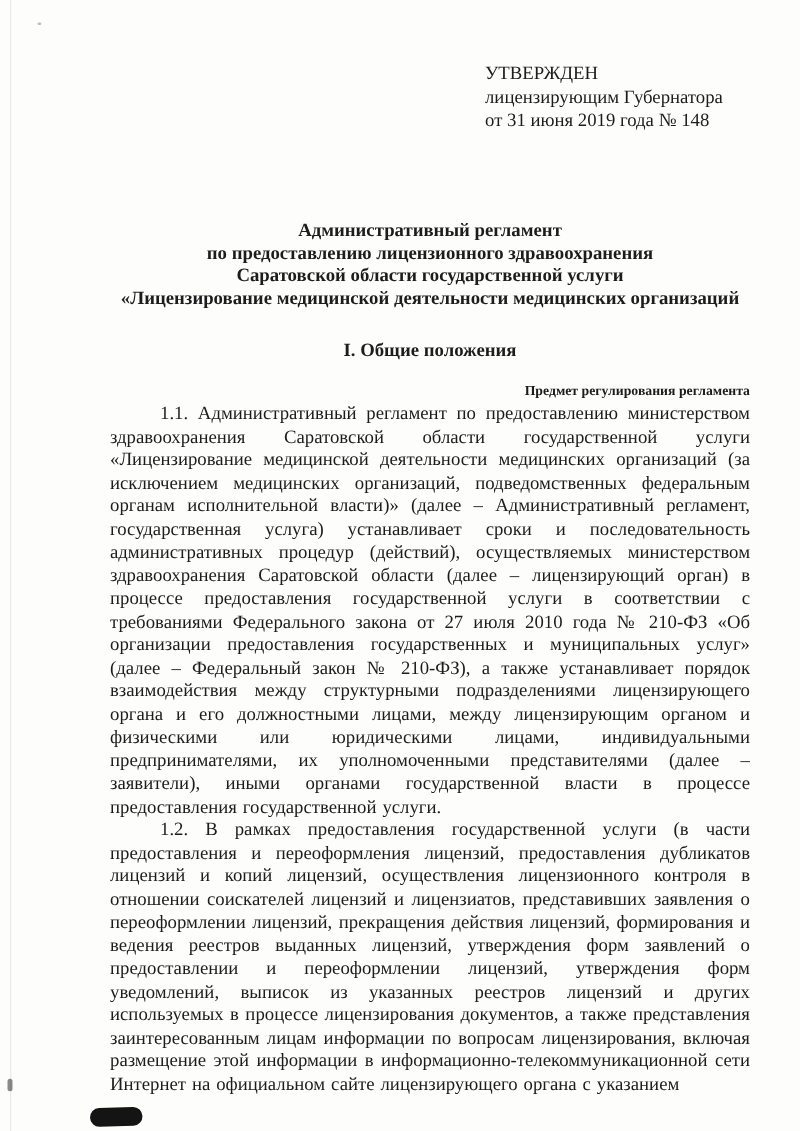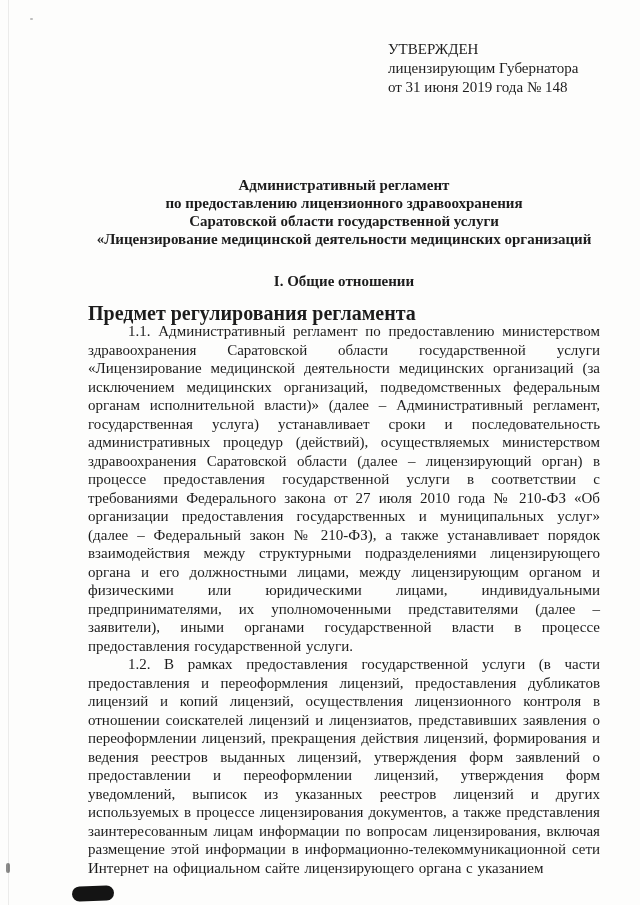--- a/index.html
+++ b/index.html
@@ -13,21 +13,21 @@
     height: 905px;
     margin: 0 auto;
     background: #fdfdfc;
     overflow: hidden;
     font-family: "Liberation Serif", "DejaVu Serif", serif;
     color: #1c1c1c;
   }
   .approval {
     position: absolute;
     left: 388px;
-    top: 40px;
+    top: 50px;
     width: 230px;
     font-size: 15px;
     line-height: 19px;
     text-align: left;
   }
   .content {
     position: absolute;
     left: 88px;
     top: 176px;
     width: 512px;
@@ -41,23 +41,23 @@
   .doc-title .t-line { white-space: nowrap; }
   .section-heading {
     margin-top: 24px;
     text-align: center;
     font-weight: bold;
     font-size: 15px;
     line-height: 18px;
   }
   .subsection-heading {
     margin-top: 14px;
-    text-align: left;
+    text-align: right;
     font-weight: bold;
-    font-size: 20px;
+    font-size: 11px;
     line-height: 18px;
   }
   .body-text p.para {
     margin: 0;
     font-size: 15px;
     line-height: 18.5px;
     text-align: justify;
     text-indent: 40px;
     word-spacing: 1px;
   }
@@ -112,21 +112,21 @@
 
   <div class="content">
 
     <div class="doc-title">
       <div class="t-line">Административный регламент</div>
       <div class="t-line">по предоставлению лицензионного здравоохранения</div>
       <div class="t-line">Саратовской области государственной услуги</div>
       <div class="t-line">«Лицензирование медицинской деятельности медицинских организаций</div>
     </div>
 
-    <div class="section-heading">I. Общие отношении</div>
+    <div class="section-heading">I. Общие положения</div>
 
     <div class="subsection-heading">Предмет регулирования регламента</div>
 
     <div class="body-text">
       <p class="para">1.1. Административный регламент по предоставлению министерством здравоохранения Саратовской области государственной услуги «Лицензирование медицинской деятельности медицинских организаций (за исключением медицинских организаций, подведомственных федеральным органам исполнительной власти)» (далее – Административный регламент, государственная услуга) устанавливает сроки и последовательность административных процедур (действий), осуществляемых министерством здравоохранения Саратовской области (далее – лицензирующий орган) в процессе предоставления государственной услуги в соответствии с требованиями Федерального закона от 27 июля 2010 года № 210-ФЗ «Об организации предоставления государственных и муниципальных услуг» (далее – Федеральный закон № 210-ФЗ), а также устанавливает порядок взаимодействия между структурными подразделениями лицензирующего органа и его должностными лицами, между лицензирующим органом и физическими или юридическими лицами, индивидуальными предпринимателями, их уполномоченными представителями (далее – заявители), иными органами государственной власти в процессе предоставления государственной услуги.</p>
       <p class="para">1.2. В рамках предоставления государственной услуги (в части предоставления и переоформления лицензий, предоставления дубликатов лицензий и копий лицензий, осуществления лицензионного контроля в отношении соискателей лицензий и лицензиатов, представивших заявления о переоформлении лицензий, прекращения действия лицензий, формирования и ведения реестров выданных лицензий, утверждения форм заявлений о предоставлении и переоформлении лицензий, утверждения форм уведомлений, выписок из указанных реестров лицензий и других используемых в процессе лицензирования документов, а также представления заинтересованным лицам информации по вопросам лицензирования, включая размещение этой информации в информационно-телекоммуникационной сети Интернет на официальном сайте лицензирующего органа с указанием</p>
     </div>
 
   </div>
 

